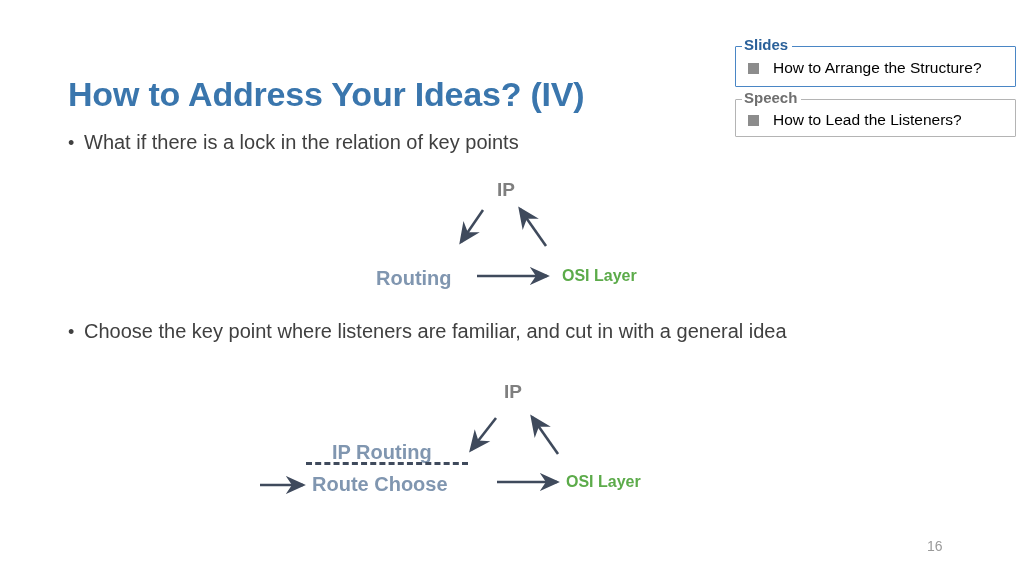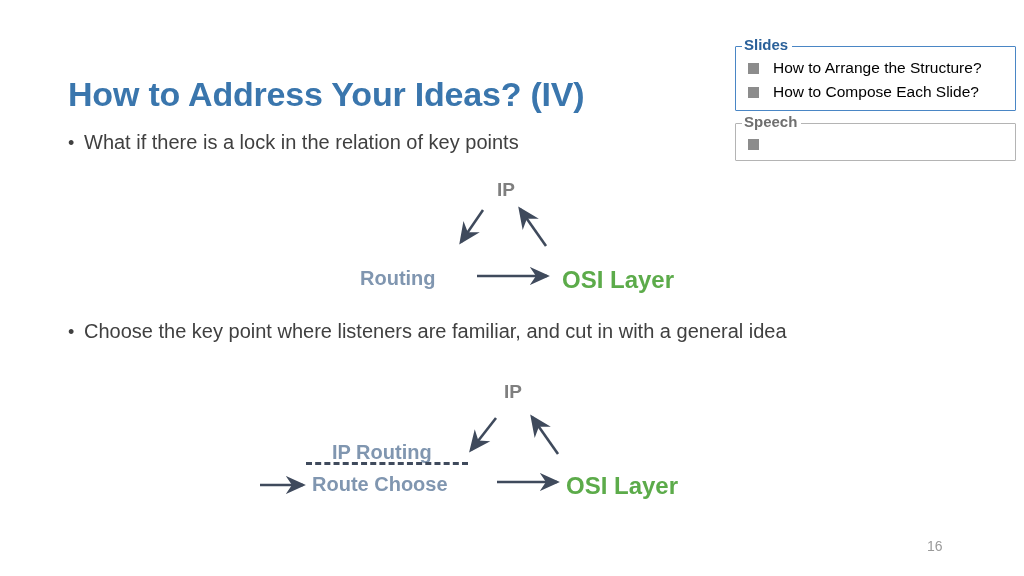--- a/index.html
+++ b/index.html
@@ -117,21 +117,21 @@
   }
   .node.ip {
     font-size: 19px;
     color: #7f7f7f;
   }
   .node.blue {
     font-size: 20px;
     color: #8096b0;
   }
   .node.green {
-    font-size: 24px;
+    font-size: 16px;
     color: #5cab4a;
   }
 
   .dashline {
     position: absolute;
     border-top: 3px dashed #3f4a5c;
     height: 0;
   }
 
   svg.arrows {
@@ -169,31 +169,28 @@
 
   <div class="nav-box slides">
     <div class="nav-legend">Slides</div>
 
     <div class="nav-item">
       <span class="sq"></span>
       <span class="lbl">How to Arrange the Structure?</span>
     </div>
 
 
+  </div>
+
+  <div class="nav-box speech">
+    <div class="nav-legend">Speech</div>
+
     <div class="nav-item">
       <span class="sq"></span>
-      <span class="lbl">How to Compose Each Slide?</span>
-    </div>
-  </div>
-
-  <div class="nav-box speech">
-    <div class="nav-legend">Speech</div>
-
-    <div class="nav-item">
-      <span class="sq"></span>
+      <span class="lbl">How to Lead the Listeners?</span>
     </div>
   </div>
 
 </div>
 
 <div class="diagram" style="left:340px; top:170px; width:360px; height:125px;">
 
   <svg class="arrows" width="360" height="125">
     <defs>
       <marker id="ah1" markerWidth="9" markerHeight="9" refX="7.2" refY="4.5" orient="auto">
@@ -202,21 +199,21 @@
     </defs>
 
     <line x1="143" y1="40" x2="121" y2="72" stroke="#3f4a5c" stroke-width="2.6" marker-end="url(#ah1)"></line>
 
     <line x1="206" y1="76" x2="180" y2="39" stroke="#3f4a5c" stroke-width="2.6" marker-end="url(#ah1)"></line>
 
     <line x1="137" y1="106" x2="207" y2="106" stroke="#3f4a5c" stroke-width="2.4" marker-end="url(#ah1)"></line>
   </svg>
 
   <div class="node ip" style="left:157px; top:10px;">IP</div>
-  <div class="node blue" style="left:20px; top:98px;">Routing</div>
+  <div class="node blue" style="left:36px; top:98px;">Routing</div>
   <div class="node green" style="left:222px; top:98px;">OSI Layer</div>
 </div>
 
 <div class="diagram" style="left:255px; top:370px; width:445px; height:135px;">
 
   <svg class="arrows" width="445" height="135">
     <defs>
       <marker id="ah2" markerWidth="9" markerHeight="9" refX="7.2" refY="4.5" orient="auto">
         <path d="M0,0.7 L8.4,4.5 L0,8.3 L2.6,4.5 Z" fill="#3f4a5c"></path>
       </marker>

